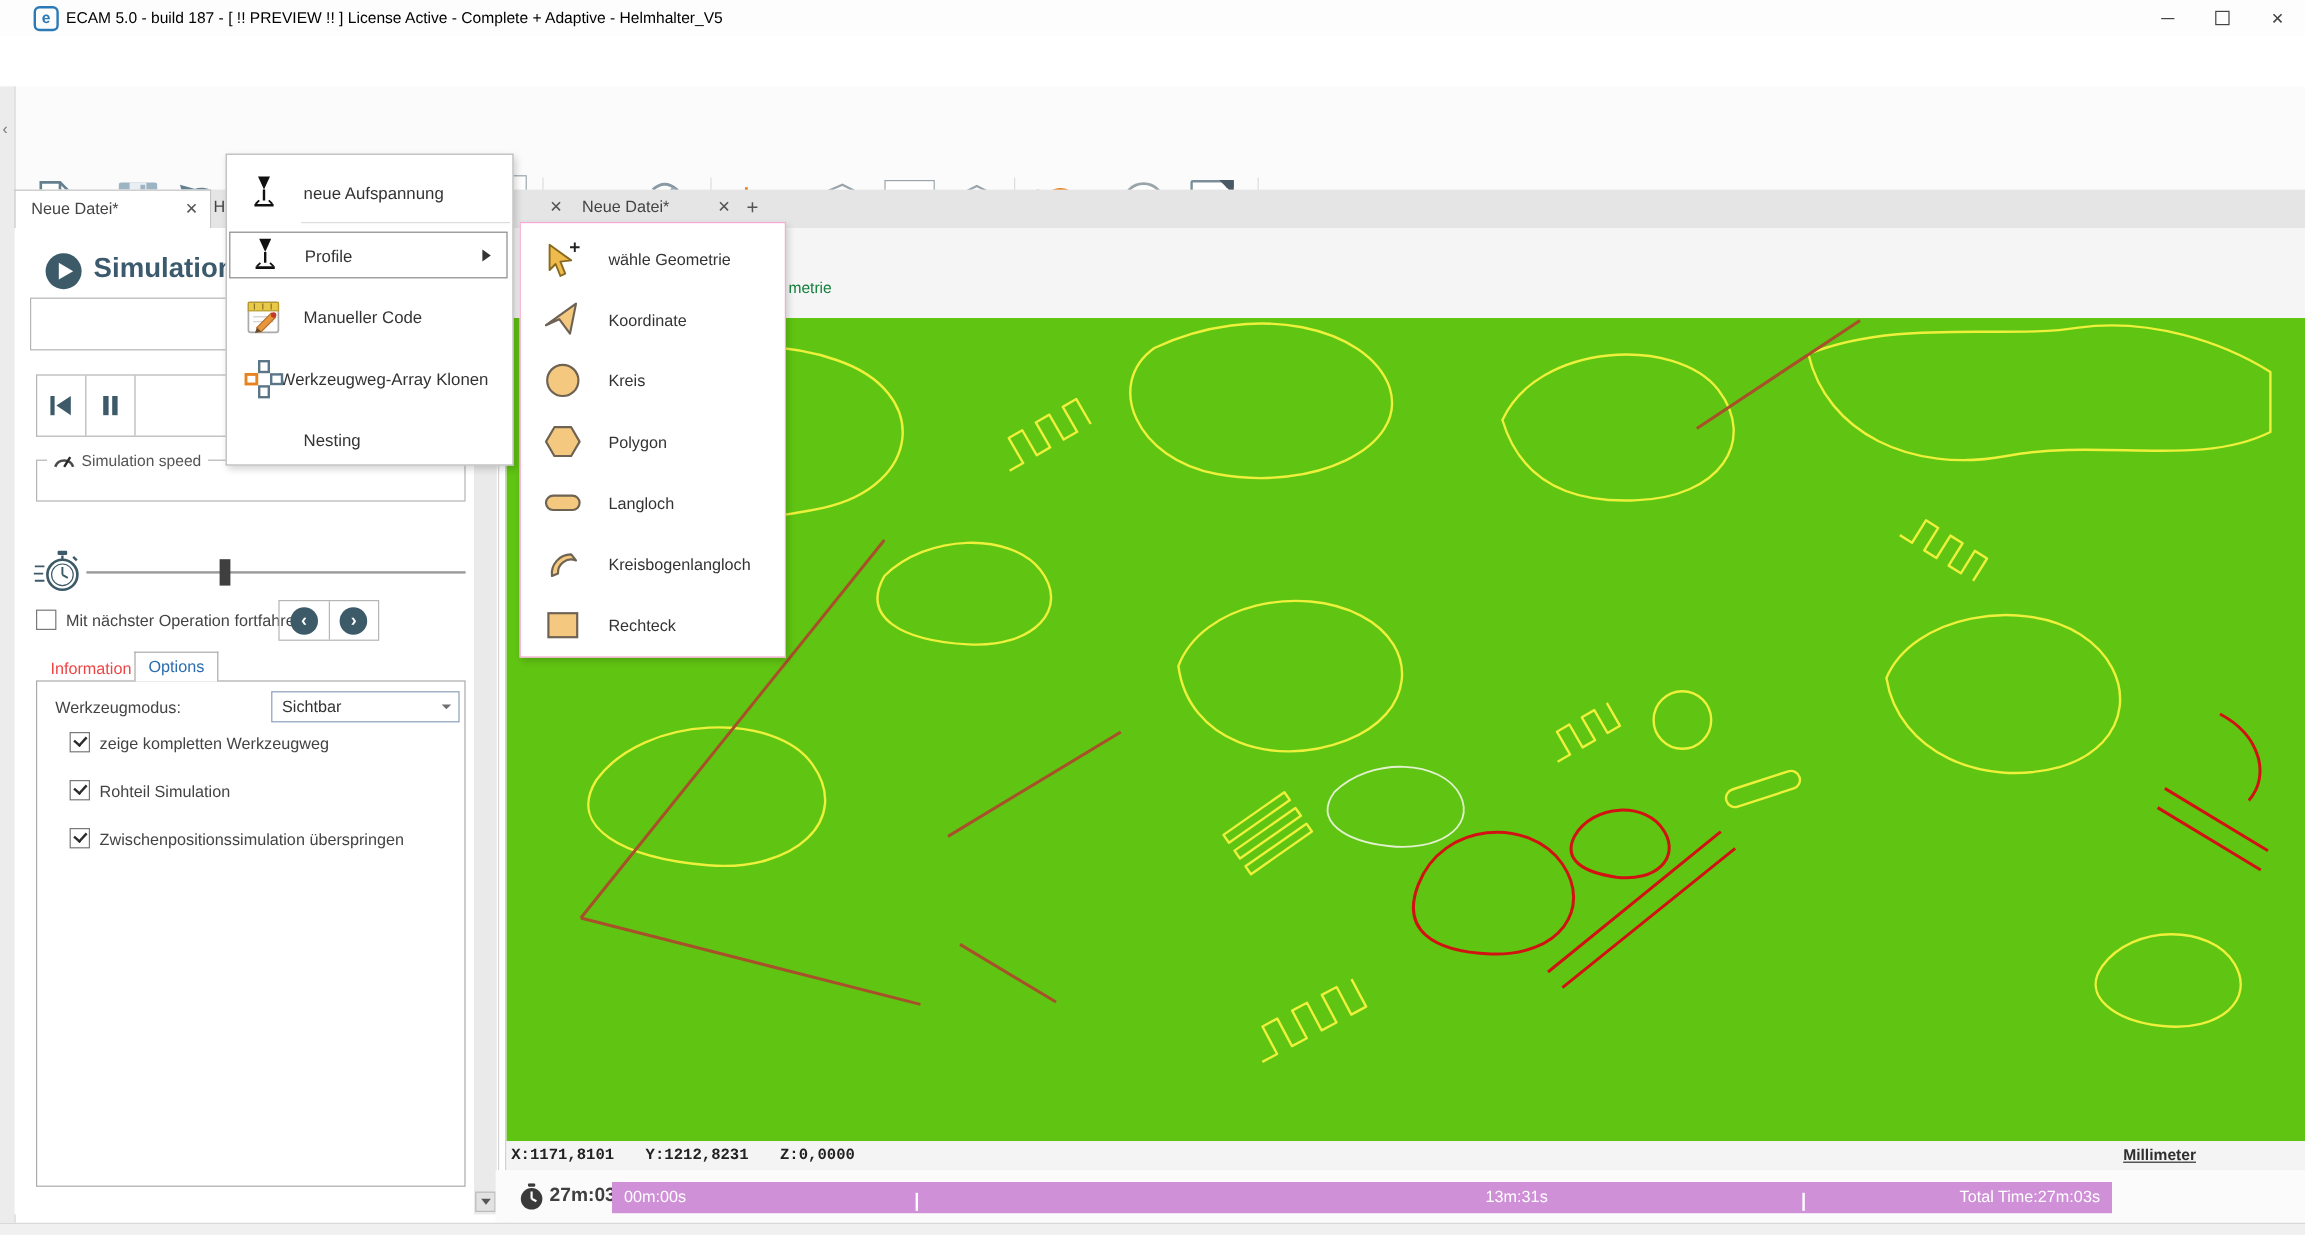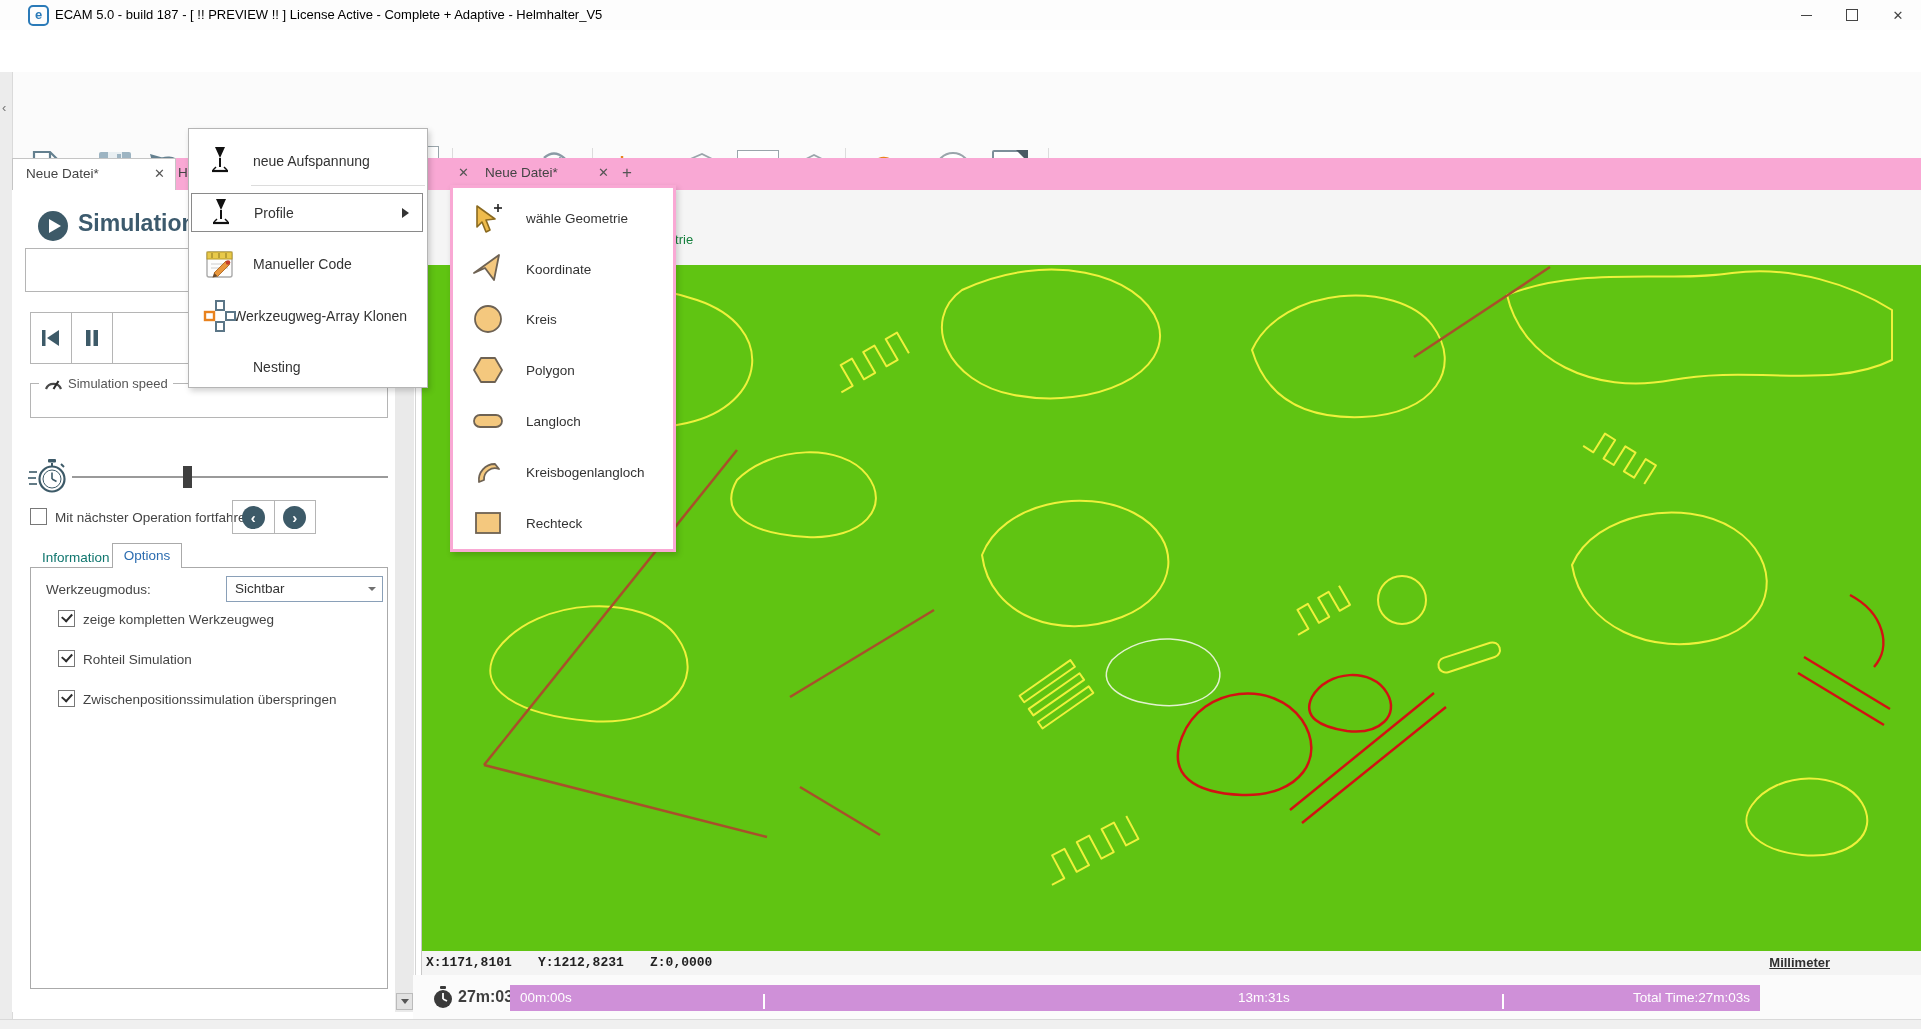--- a/index.html
+++ b/index.html
@@ -173,21 +173,21 @@
       <span style="color:#e8821e;font-weight:bold;font-size:13px">G1</span>
     </div>
     <div class="grouplabel" style="left:844px">TOOLPATH</div>
     <div class="vsep" style="left:1048px"></div>
   </div>
 
   <div class="abs" style="left:0;top:72px;width:12px;height:947px;background:#ececec;border-right:1px solid #dadada">
     <span style="position:absolute;left:2px;top:28px;color:#777;font-size:13px">‹</span>
   </div>
 
-  <div class="abs" style="left:12px;top:158px;width:1909px;height:32px;background:#f9a8d4;border-bottom:1px solid #d5d5d5">
+  <div class="abs" style="left:12px;top:158px;width:1909px;height:32px;background:#e5e5e5;border-bottom:1px solid #d5d5d5">
 
     <div class="abs" style="left:0;top:0;width:164px;height:32px;background:#fff;border:1px solid #c5c5c5;border-bottom:none;box-sizing:border-box">
       <span style="position:absolute;left:13px;top:7px;font-size:13.5px;color:#444">Neue Datei*</span>
       <span class="tabx" style="position:absolute;right:10px;top:7px">✕</span>
     </div>
     <div class="abs" style="left:166px;top:7px;width:10px;overflow:hidden;font-size:13.5px;color:#444">H</div>
 
     <span class="tabx" style="position:absolute;left:446px;top:7px">✕</span>
     <span style="position:absolute;left:473px;top:7px;font-size:13.5px;color:#444">Neue Datei*</span>
     <span class="tabx" style="position:absolute;left:586px;top:7px">✕</span>
@@ -253,21 +253,21 @@
     </label>
     <div style="position:absolute;left:220px;top:310px;width:82px;height:32px;border:1px solid #b5b5b5;display:flex">
       <div style="width:41px;border-right:1px solid #b5b5b5;display:flex;align-items:center;justify-content:center">
         <span class="navcirc">‹</span>
       </div>
       <div style="width:41px;display:flex;align-items:center;justify-content:center">
         <span class="navcirc">›</span>
       </div>
     </div>
 
-    <span style="position:absolute;left:30px;top:360px;font-size:13.5px;color:#0f766e">Information</span>
+    <span style="position:absolute;left:30px;top:360px;font-size:13.5px;color:#ef4444">Information</span>
     <div style="position:absolute;left:100px;top:353px;width:70px;height:25px;background:#fff;border:1px solid #aaa;border-bottom:none;text-align:center;box-sizing:border-box;z-index:2">
       <span style="color:#2b6cb0;font-size:13.5px;line-height:24px">Options</span>
     </div>
     <div style="position:absolute;left:18px;top:377px;width:358px;height:422px;border:1px solid #aaa;background:#fff;box-sizing:border-box">
       <span style="position:absolute;left:15px;top:14px;font-size:13.5px;color:#444">Werkzeugmodus:</span>
       <div style="position:absolute;left:195px;top:8px;width:155px;height:24px;border:1px solid #8aa0b8;background:#fff">
         <span style="position:absolute;left:8px;top:4px;font-size:13.5px;color:#333">Sichtbar</span>
         <span class="caret" style="position:absolute;right:6px;top:10px"></span>
       </div>
       <label style="position:absolute;left:27px;top:42px;font-size:13.5px;color:#444">
@@ -410,21 +410,21 @@
           <rect x="13" y="23" width="8" height="9" fill="#fff" stroke="#5b7687" stroke-width="2"></rect>
         </svg>
       </span>
       <span class="lbl" style="margin-left:44px">Werkzeugweg-Array Klonen</span>
     </div>
     <div class="menuitem" style="left:0;top:218px;width:238px">
       <span class="lbl" style="margin-left:64px">Nesting</span>
     </div>
   </div>
 
-  <div class="abs" style="left:450px;top:185px;width:220px;height:361px;background:#fff;border:3px solid #f9a8d4;box-shadow:2px 3px 6px rgba(0,0,0,.18);z-index:51">
+  <div class="abs" style="left:433px;top:185px;width:220px;height:361px;background:#fff;border:1px solid #f9a8d4;box-shadow:2px 3px 6px rgba(0,0,0,.18);z-index:51">
     <div class="menuitem" style="left:0;top:10px;width:220px">
       <span class="smicon" style="left:18px">
         <svg width="34" height="34" viewBox="0 0 34 34">
           <polygon points="6,5 24,18 15,19 19,29 15,31 11,21 6,26" fill="#eebb4c" stroke="#8a6a20" stroke-width="1.6" stroke-linejoin="round"></polygon>
           <line x1="27" y1="3" x2="27" y2="11" stroke="#222" stroke-width="1.6"></line>
           <line x1="23" y1="7" x2="31" y2="7" stroke="#222" stroke-width="1.6"></line>
         </svg>
       </span>
       <span class="lbl" style="margin-left:73px;font-size:13.5px">wähle Geometrie</span>
     </div>

